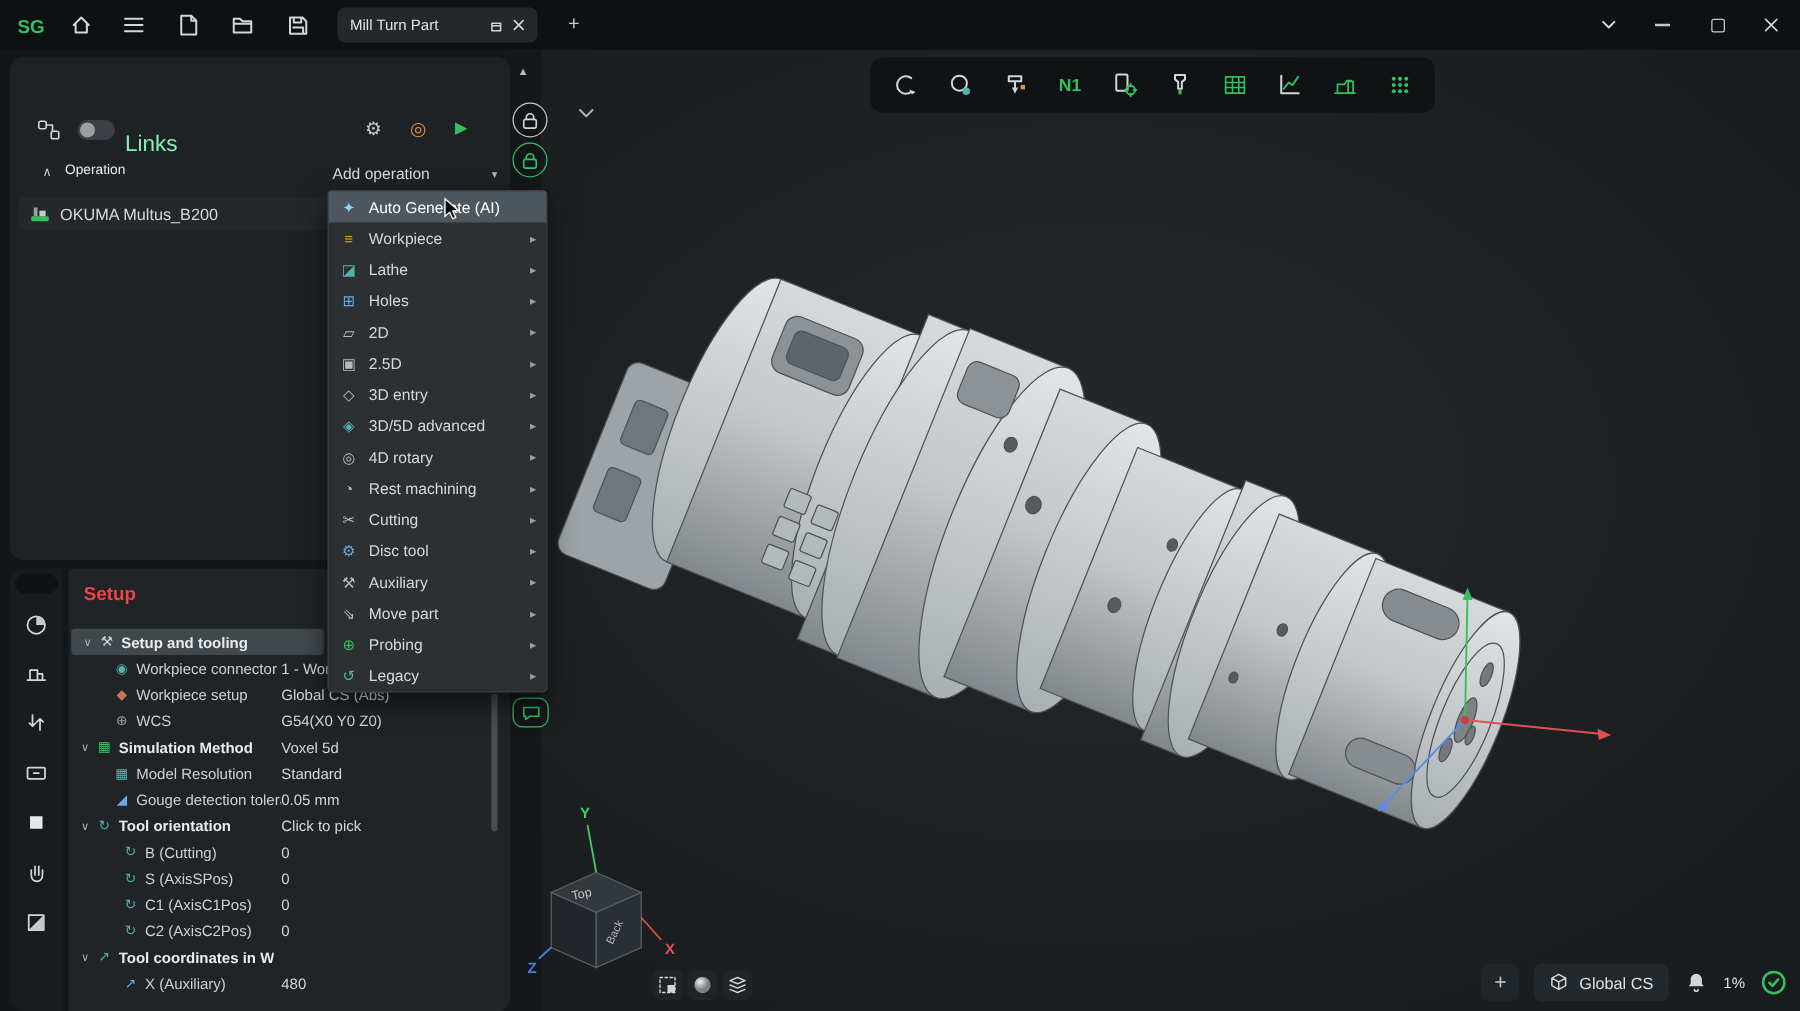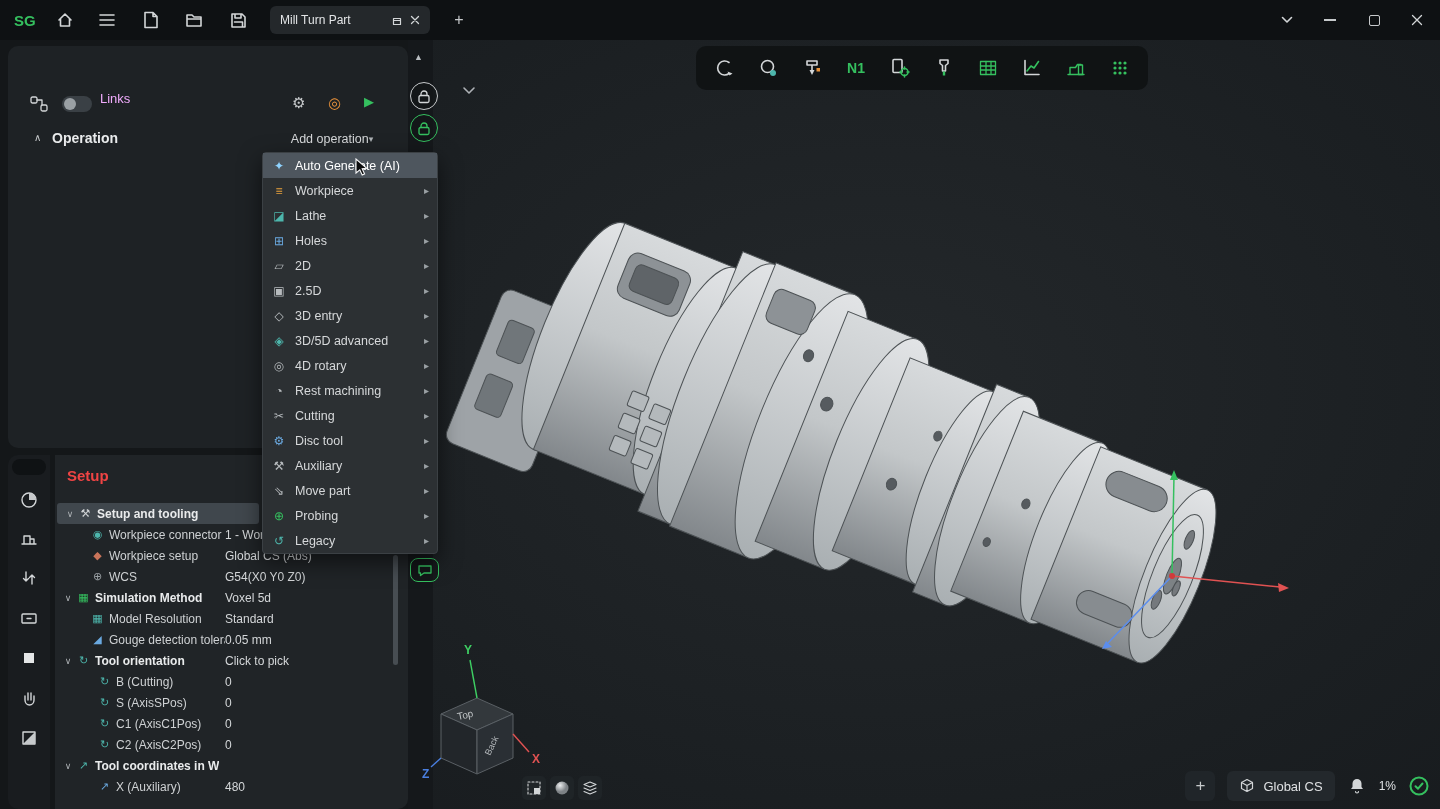--- a/index.html
+++ b/index.html
@@ -140,33 +140,41 @@
   <div id="ltp" class="abs">
 
     <svg class="abs" style="left:22px;top:50px" width="18" height="16">
       <rect x="1" y="1" width="6" height="6" rx="1.5" class="s" style="stroke-width:1.3"></rect>
       <rect x="11" y="9" width="6" height="6" rx="1.5" class="s" style="stroke-width:1.3"></rect>
       <path class="s" style="stroke-width:1.3" d="M7 4h5v5"></path>
     </svg>
     <div class="toggle abs" style="left:54px;top:50px">
         <div class="knob"></div>
       </div>
-    <span class="abs" style="left:92px;top:45px;font-size:13px;color:#f0abfc">Links</span>
+    <span class="abs" style="left:92px;top:59px;font-size:18px;color:#86efac">Links</span>
 
     <span class="abs" style="left:284px;top:48px;font-size:15px;color:#c6c9cb">⚙</span>
     <span class="abs" style="left:320px;top:48px;font-size:15px;color:#e8913a">◎</span>
     <span class="abs" style="left:356px;top:48px;font-size:13px;color:#35c05f">▶</span>
 
     <span class="abs" style="left:26px;top:86px;font-size:10px;color:#c6c9cb">∧</span>
-    <span class="abs" style="left:44px;top:84px;font-size:14px;font-weight:700;color:#e9ebec">Operation</span>
-    <div class="abs flex" style="left:258px;top:82px;width:132px;height:22px;justify-content:center">
+    <span class="abs" style="left:44px;top:84px;font-size:11px;font-weight:400;color:#e9ebec">Operation</span>
+    <div class="abs flex" style="left:258px;top:82px;width:132px;height:22px;justify-content:space-between">
       <span style="font-size:12.5px;color:#d6d8da">Add operation</span>
       <span style="font-size:9px;color:#aeb3b6">▾</span>
     </div>
 
+    <div class="abs flex" style="left:6px;top:112px;width:388px;height:26px;background:#24282b;border-radius:5px;gap:8px;padding:0 10px">
+      <svg width="16" height="14">
+        <rect x="1" y="9" width="14" height="4" rx="1" fill="#35c05f"></rect>
+        <rect x="3" y="2" width="3" height="7" fill="#9aa0a4"></rect>
+        <rect x="7.5" y="4.5" width="5" height="4.5" fill="#c6c9cb"></rect>
+      </svg>
+      <span style="font-size:13px;color:#d6d8da">OKUMA Multus_B200</span>
+    </div>
   </div>
 
   <div id="strip" class="abs">
     <div class="abs" style="left:4px;top:4px;width:34px;height:16px;background:#0f1214;border-radius:8px"></div>
     <div class="sbtn" style="top:28px">
       <svg width="20" height="20">
           <circle cx="10" cy="10" r="7" class="s" style="stroke-width:1.4"></circle>
           <path d="M10 3A7 7 0 0 1 17 10L10 10Z" fill="#c6c9cb"></path>
         </svg>
     </div>

